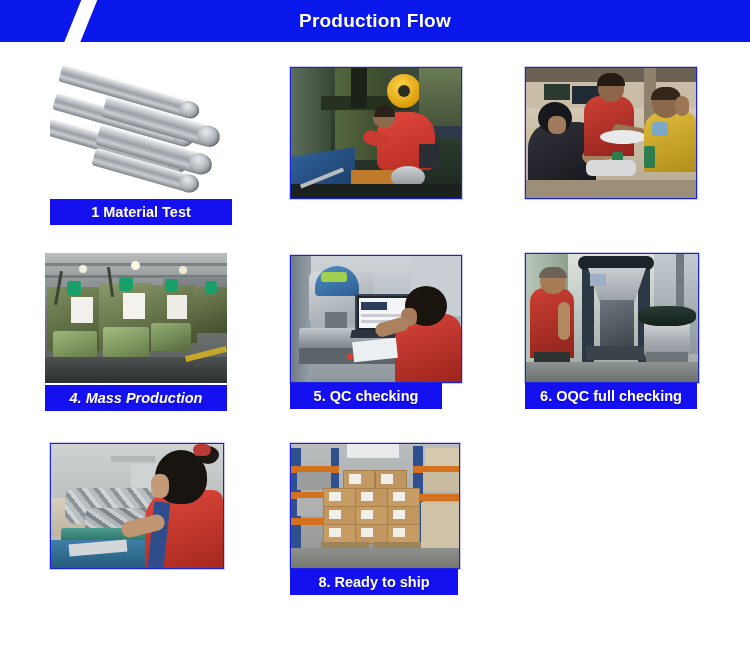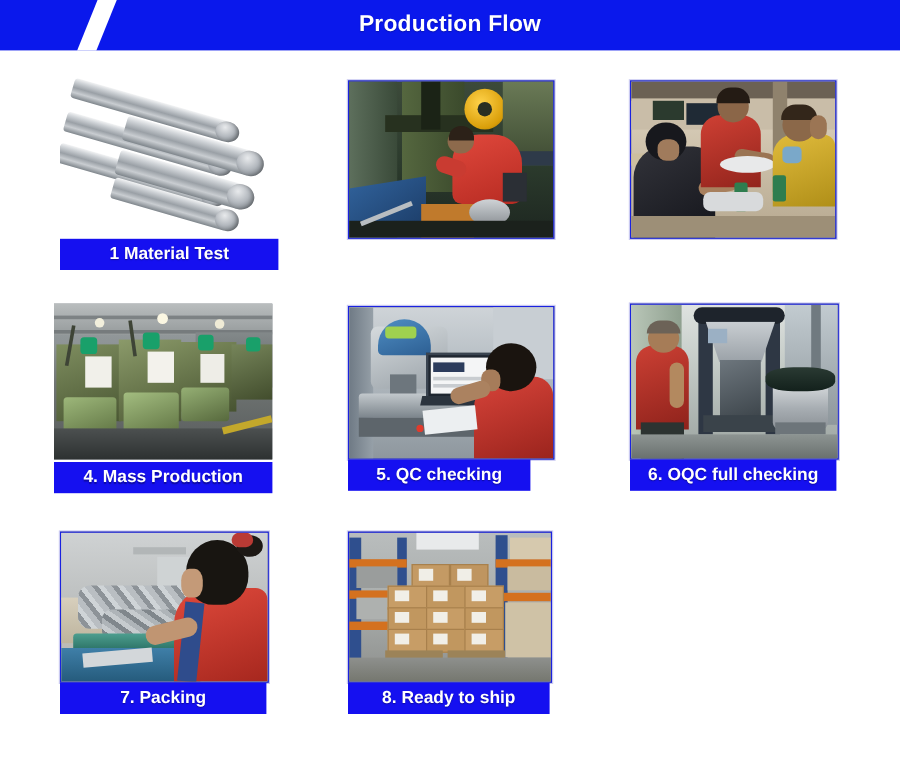--- a/index.html
+++ b/index.html
@@ -286,21 +286,21 @@
           <div class="lay" style="left:12px;top:18px;width:3px;height:34px;background:#3e4436;transform:rotate(10deg);"></div>
           <div class="lay" style="left:64px;top:14px;width:3px;height:30px;background:#3e4436;transform:rotate(-8deg);"></div>
 
           <div class="lay" style="left:8px;top:78px;width:44px;height:34px;border-radius:3px;background:linear-gradient(160deg,#9db77a,#5c7040);"></div>
           <div class="lay" style="left:58px;top:74px;width:46px;height:34px;border-radius:3px;background:linear-gradient(160deg,#a3bd80,#617544);"></div>
           <div class="lay" style="left:106px;top:70px;width:40px;height:28px;border-radius:3px;background:linear-gradient(160deg,#95af74,#57693d);"></div>
 
           <div class="lay" style="left:0;top:104px;width:182px;height:26px;background:linear-gradient(180deg,#4c5050,#2d3131);"></div>
           <div class="lay" style="left:140px;top:98px;width:42px;height:6px;background:#c3a82b;transform:rotate(-14deg);"></div>
         </div>
-        <div class="label" style="left:0;top:132px;width:182px;">4. Mass Production</div>
+        <div class="label" style="left:0;top:132px;width:182px;font-style:italic;">4. Mass Production</div>
       </div>
     </div>
 
     <div class="cell">
       <div class="card" style="left:40px;top:6px;">
         <div class="photo bordered" style="width:170px;height:126px;">
           <div class="lay" style="inset:0;background:linear-gradient(180deg,#cfd4d8 0%,#b4bcc2 40%,#8e979e 100%);"></div>
           <div class="lay" style="left:0;top:0;width:20px;height:126px;background:linear-gradient(90deg,#6f7a85,#96a0a8);"></div>
           <div class="lay" style="left:120px;top:0;width:50px;height:60px;background:#c8ced3;"></div>
 
@@ -382,21 +382,20 @@
           <div class="lay" style="left:18px;top:98px;width:58px;height:12px;background:#d3d7da;transform:rotate(-5deg);"></div>
 
           <div class="lay" style="left:94px;top:46px;width:78px;height:78px;border-radius:30px 10px 0 0;background:linear-gradient(160deg,#e04a3c,#a6271e);"></div>
           <div class="lay" style="left:100px;top:58px;width:16px;height:66px;background:#2f4c8c;transform:rotate(6deg);"></div>
           <div class="lay" style="left:104px;top:6px;width:52px;height:54px;border-radius:50% 50% 44% 44%;background:#181511;"></div>
           <div class="lay" style="left:146px;top:2px;width:22px;height:18px;border-radius:50%;background:#1d1915;"></div>
           <div class="lay" style="left:142px;top:0;width:18px;height:12px;border-radius:6px;background:#b93a34;"></div>
           <div class="lay" style="left:100px;top:30px;width:18px;height:24px;border-radius:40%;background:#c49a78;"></div>
           <div class="lay" style="left:70px;top:74px;width:44px;height:16px;border-radius:8px;background:#c09572;transform:rotate(-14deg);"></div>
         </div>
-        <div class="label" style="left:0;top:126px;width:172px;">7. Packing</div>
       </div>
     </div>
 
     <div class="cell">
       <div class="card" style="left:40px;top:6px;">
         <div class="photo bordered" style="width:168px;height:124px;">
           <div class="lay" style="inset:0;background:linear-gradient(180deg,#b9bdbd 0%,#a8acab 50%,#8d8f8c 100%);"></div>
 
           <div class="lay" style="left:0;top:4px;width:10px;height:110px;background:#2f4f8e;"></div>
           <div class="lay" style="left:40px;top:4px;width:8px;height:96px;background:#2f4f8e;"></div>

